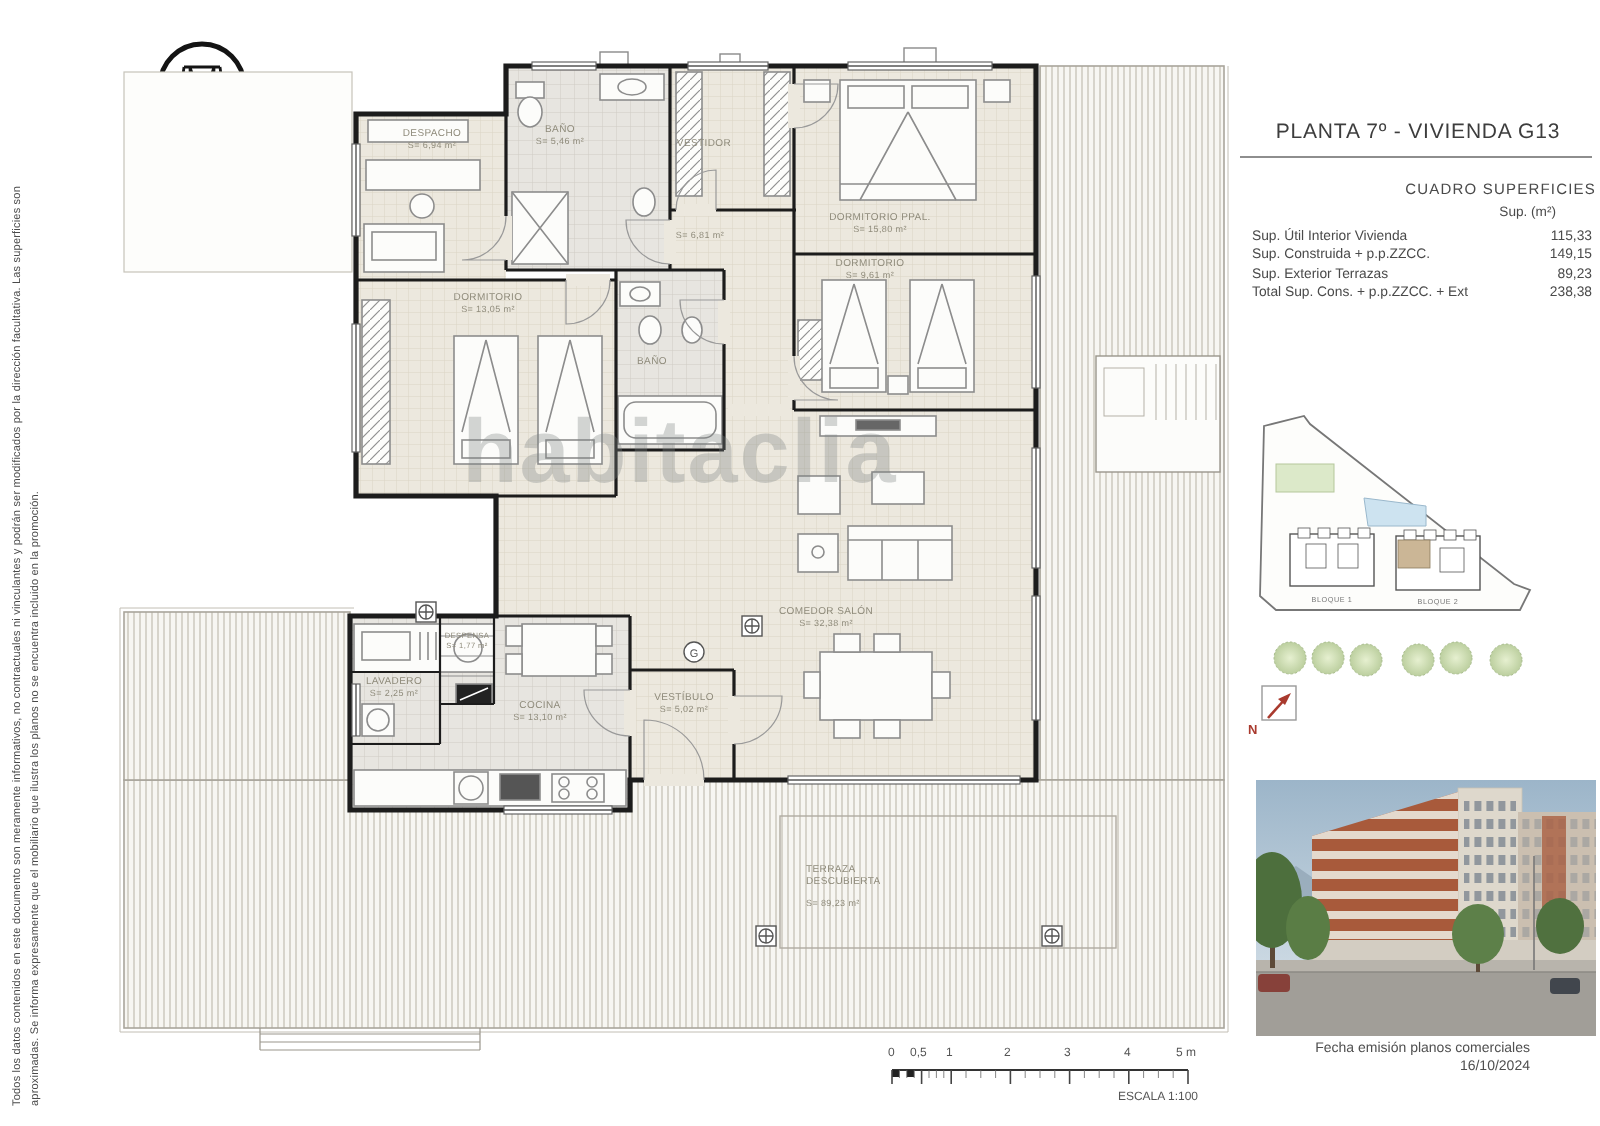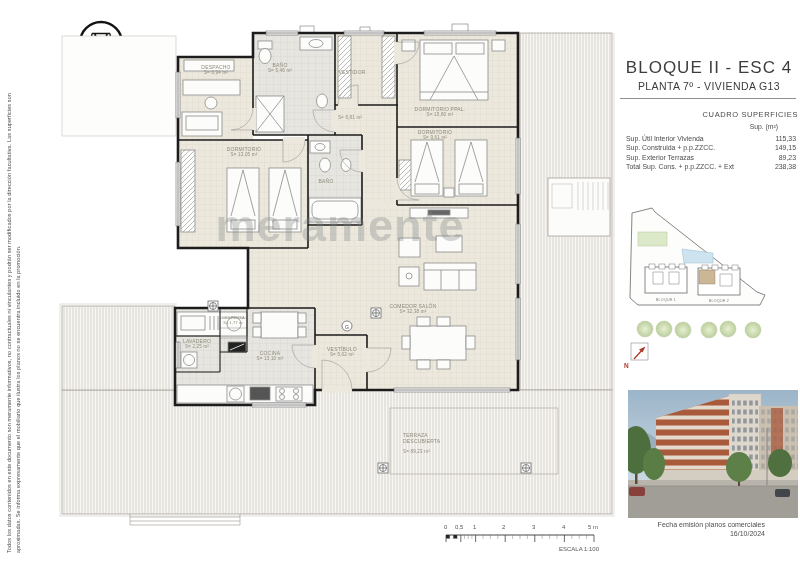--- a/index.html
+++ b/index.html
@@ -48,21 +48,20 @@
 <div class="abs logo">
   <svg width="46" height="46" viewBox="0 0 46 46">
     <circle cx="23" cy="23" r="21" fill="#fff" stroke="#141414" stroke-width="2.4"></circle>
     <path d="M13,33 H33 M14,13.5 H32 M14,13.5 L11.5,33 M32,13.5 L34.5,33 M17,13.5 L17.5,33 M29,13.5 L28.5,33 M17,13.5 L23,33 M29,13.5 L23,33" fill="none" stroke="#141414" stroke-width="1.4"></path>
   </svg>
   <div class="name">GANDÍA HILLS</div>
   <div class="tag">RESIDENCIAL EXCLUSIVO</div>
 </div>
 
 <div class="abs rpanel">
-  <div class="title">BLOQUE II - ESC 4</div>
   <div class="subtitle">PLANTA 7º - VIVIENDA G13</div>
   <div class="rule"></div>
   <div class="cuadro">CUADRO SUPERFICIES</div>
   <div class="suphdr">Sup. (m²)</div>
   <div style="margin-top:4px;">
     <div class="srow">
       <span>Sup. Útil Interior Vivienda</span>
       <span>115,33</span>
     </div>
     <div class="srow">
@@ -299,21 +298,21 @@
     <g transform="translate(526,468)">
         <rect x="-5" y="-5" width="10" height="10"></rect>
         <circle r="3.5"></circle>
         <path d="M-3.5,0 H3.5 M0,-3.5 V3.5"></path>
       </g>
     <circle cx="347" cy="326" r="5"></circle>
     <text x="347" y="328.6" font-size="5.5" fill="#555" stroke="none" text-anchor="middle">G</text>
   </g>
 </svg>
 
-<div class="abs watermark">meramente</div>
+<div class="abs watermark">habitaclia</div>
 
 <div class="lbl" style="left:190px;top:64px;width:52px;">
   <span class="nm">DESPACHO</span>
   <span class="area">S= 6,94 m²</span>
 </div>
 <div class="lbl" style="left:258px;top:62px;width:44px;">
   <span class="nm">BAÑO</span>
   <span class="area">S= 5,46 m²</span>
 </div>
 <div class="lbl" style="left:332px;top:69px;width:40px;">

